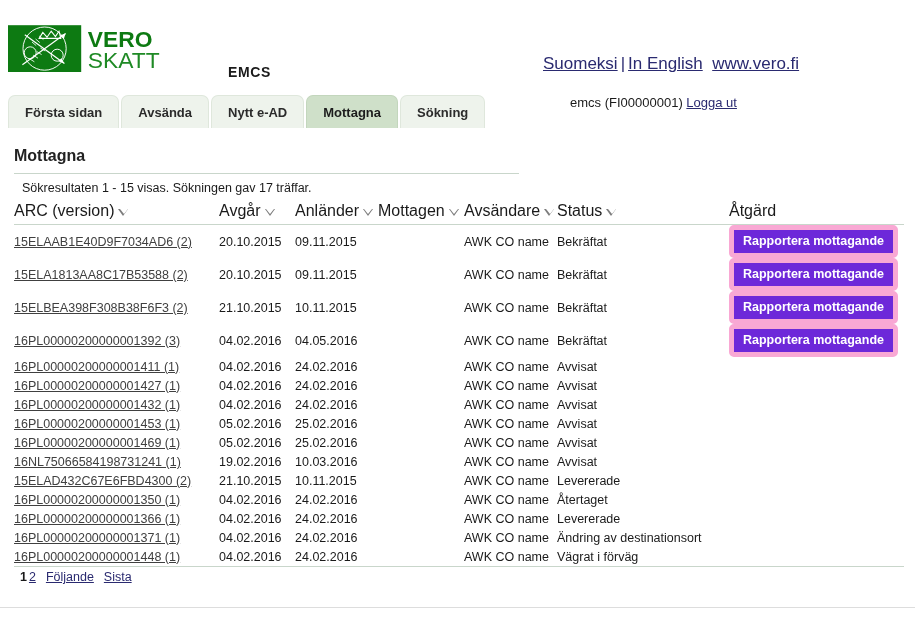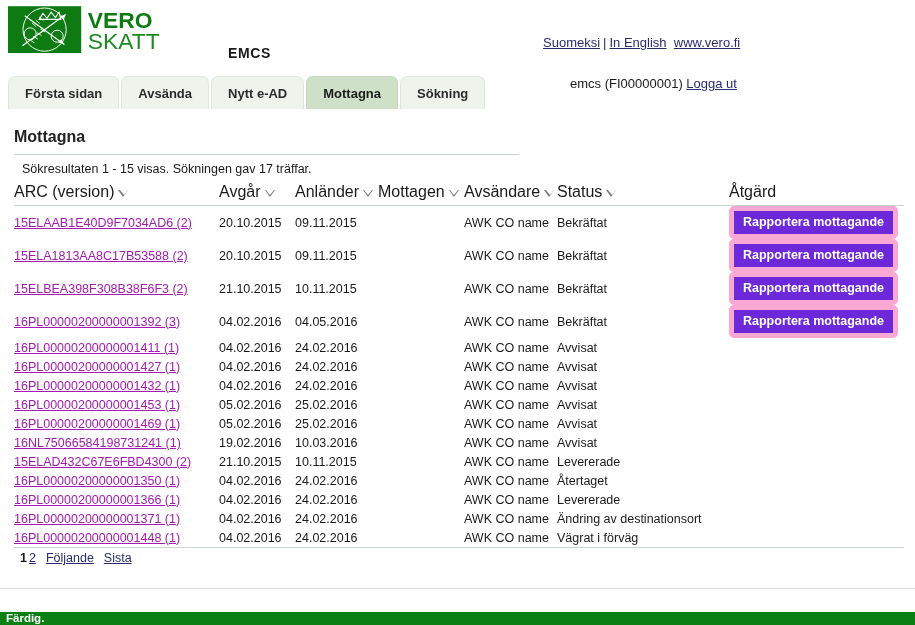--- a/index.html
+++ b/index.html
@@ -7,20 +7,21 @@
     margin: 0; padding: 0;
     width: 915px; height: 625px;
     background: #ffffff;
     font-family: "Liberation Sans", sans-serif;
     overflow: hidden;
   }
   #page {
     position: relative;
     width: 915px; height: 587px;
     background: #ffffff;
+    margin-top: 19px;
   }
 
   
   .header {
     position: relative;
     height: 72px;
   }
   .logo {
     position: absolute;
     left: 8px; top: 6px;
@@ -31,21 +32,21 @@
     position: absolute;
     left: 228px; top: 45px;
     font-size: 14px;
     font-weight: bold;
     color: #1a1a1a;
     letter-spacing: 0.6px;
   }
   .lang-links {
     position: absolute;
     left: 543px; top: 35px;
-    font-size: 13px;
+    font-size: 17px;
     color: #2c2c6e;
     white-space: nowrap;
   }
   .lang-links a {
     color: #2a2a70;
     text-decoration: underline;
   }
   .lang-sep { color: #2a2a70; padding: 0 3px; }
   .session-line {
     position: absolute;
@@ -160,21 +161,21 @@
     font-size: 12.5px;
     color: #1a1a1a;
     padding: 0;
     vertical-align: middle;
     white-space: nowrap;
   }
   tr.row-tall td { height: 30px; }
   tr.row-short td { height: 19px; }
 
   td.c-arc a {
-    color: #a21caf;
+    color: #404040;
     text-decoration: underline;
     font-size: 12.5px;
   }
   td.c-sender { }
   td.c-status { }
   td.c-action { }
 
   .btn-report {
     display: inline-block;
     background: #6d28d9;

